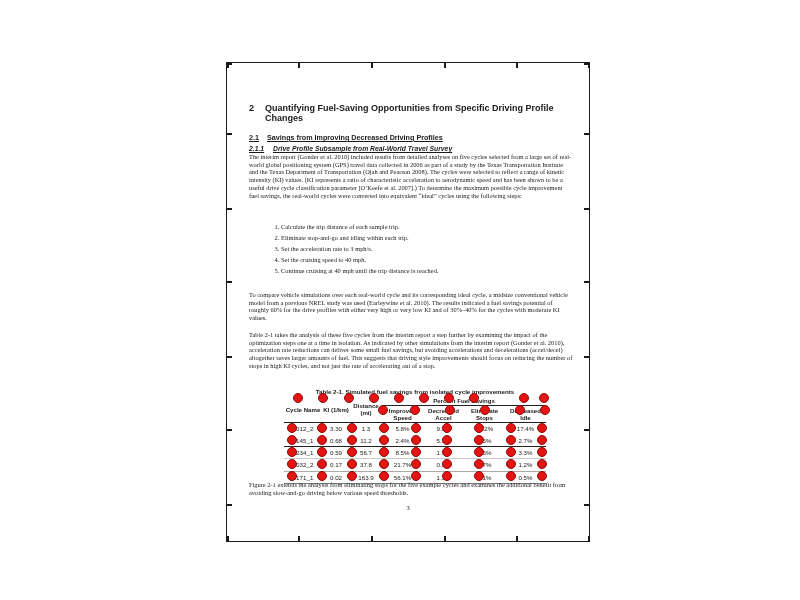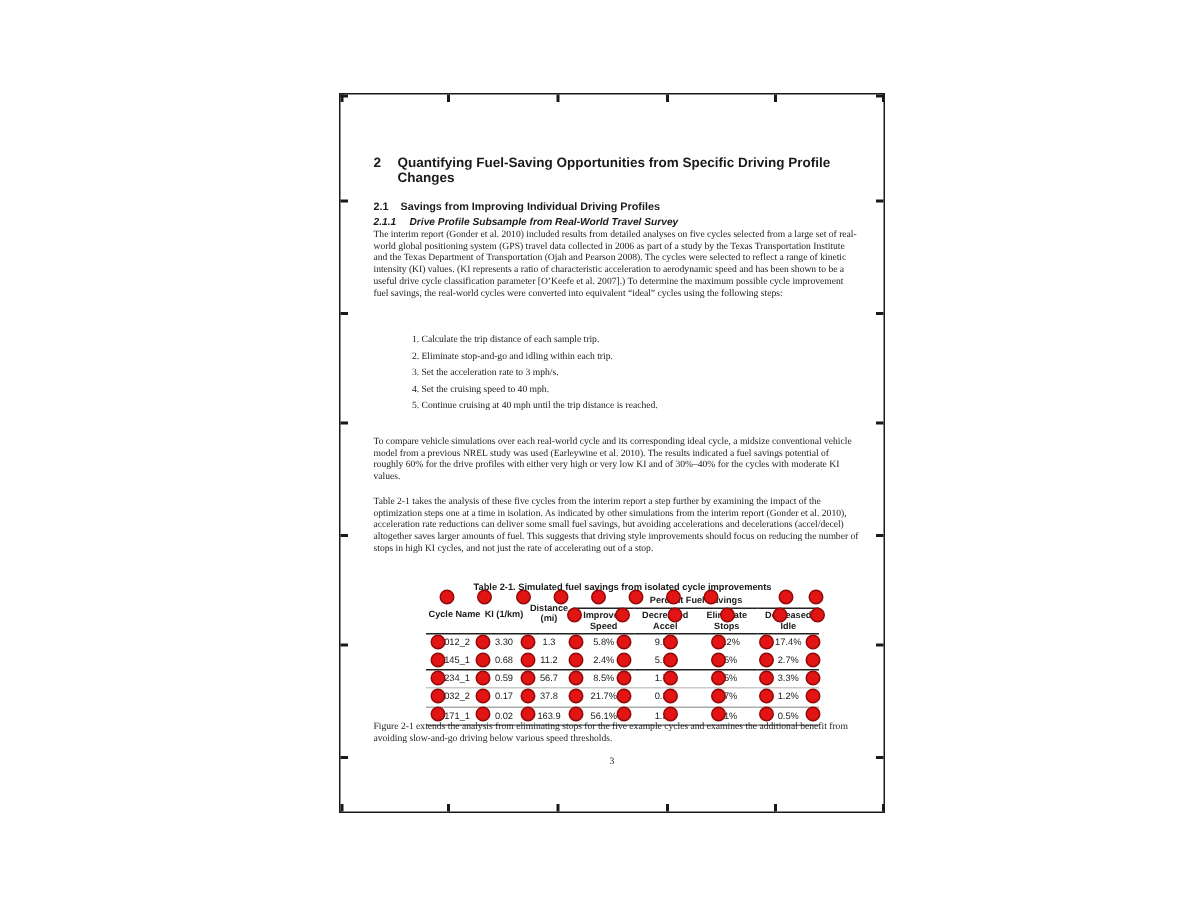--- a/index.html
+++ b/index.html
@@ -7,21 +7,21 @@
        font-family:"Liberation Serif",serif;color:#1a1a1a;}
   .frame{position:absolute;left:226px;top:62px;width:362px;height:478px;
          border:1.5px solid #1a1a1a;background:#fff;}
   .tick{position:absolute;background:#1a1a1a;}
   .tick.h{width:1.5px;height:5px;}
   .tick.v{width:5px;height:1.5px;}
   .page{position:absolute;inset:0;}
   .doc-heading{position:absolute;left:22px;top:40px;width:320px;display:flex;
     font-family:"Liberation Sans",sans-serif;font-weight:bold;font-size:9px;line-height:10px;}
   .doc-heading .num{width:16px;flex:0 0 16px;}
-  .sec{position:absolute;display:flex;font-family:"Liberation Sans",sans-serif;font-weight:bold;}
+  .sec{position:absolute;display:flex;font-family:"Liberation Sans",sans-serif;font-weight:bold;text-decoration:underline;}
   .sec1{left:22px;top:70px;font-size:7.2px;}
   .sec1 .num{width:18px;flex:0 0 18px;}
   .sec2{left:22px;top:82px;font-size:6.8px;font-style:italic;}
   .sec2 .num{width:24px;flex:0 0 24px;font-style:italic;}
   .para{position:absolute;left:22px;width:324px;font-size:6.4px;line-height:7.7px;text-align:left;}
   .p1{top:90px;}
   .p2{top:228px;}
   .p3{top:268px;}
   ol.steps{position:absolute;left:40px;top:160px;margin:0;padding-left:14px;
     font-size:6.4px;line-height:7.6px;}
@@ -53,21 +53,21 @@
 <div class="frame">
   <div class="page">
 
     <div class="doc-heading">
       <span class="num">2</span>
       <span>Quantifying Fuel-Saving Opportunities from Specific Driving Profile Changes</span>
     </div>
 
     <div class="sec sec1">
       <span class="num">2.1</span>
-      <span>Savings from Improving Individual Driving Profiles</span>
+      <span>Savings from Improving Decreased Driving Profiles</span>
     </div>
 
     <div class="sec sec2">
       <span class="num">2.1.1</span>
       <span>Drive Profile Subsample from Real-World Travel Survey</span>
     </div>
 
     <div class="para p1">The interim report (Gonder et al. 2010) included results from detailed analyses on five cycles selected from a large set of real-world global positioning system (GPS) travel data collected in 2006 as part of a study by the Texas Transportation Institute and the Texas Department of Transportation (Ojah and Pearson 2008). The cycles were selected to reflect a range of kinetic intensity (KI) values. (KI represents a ratio of characteristic acceleration to aerodynamic speed and has been shown to be a useful drive cycle classification parameter [O’Keefe et al. 2007].) To determine the maximum possible cycle improvement fuel savings, the real-world cycles were converted into equivalent “ideal” cycles using the following steps:</div>
 
     <ol class="steps">

